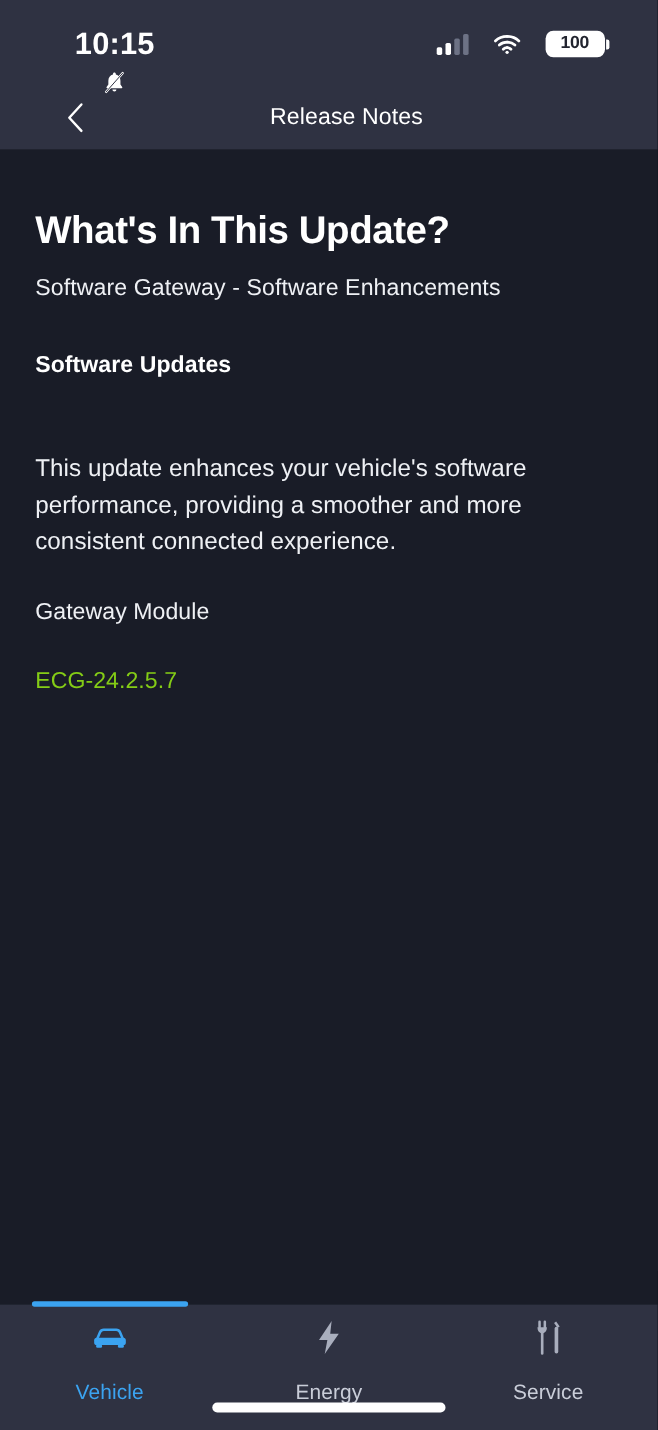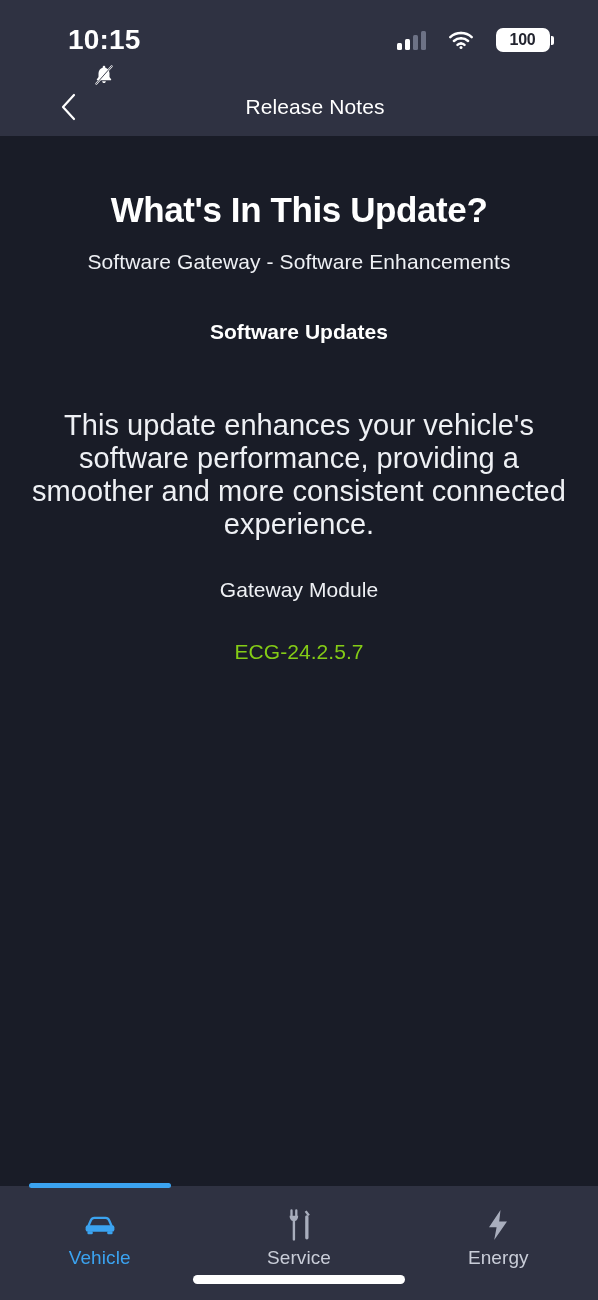--- a/index.html
+++ b/index.html
@@ -150,21 +150,20 @@
 
   
   .content {
     position: absolute;
     top: 136px;
     left: 0;
     width: 598px;
     height: 1050px;
     background: #191c27;
     overflow: hidden;
-    text-align: center;
   }
   .content-inner {
     padding: 54px 32px 0 32px;
   }
   .page-title {
     color: #ffffff;
     font-size: 35px;
     font-weight: bold;
     line-height: 1.15;
     letter-spacing: -0.4px;
@@ -180,21 +179,21 @@
   .section-heading {
     color: #ffffff;
     font-size: 21px;
     font-weight: bold;
     line-height: 1.3;
     margin: 0 0 64px 0;
     letter-spacing: 0.05px;
   }
   .body-paragraph {
     color: #eef0f4;
-    font-size: 29px;
+    font-size: 22px;
     line-height: 33px;
     margin: 0 0 35px 0;
     max-width: 540px;
     letter-spacing: 0.05px;
   }
   .module-name {
     color: #eef0f4;
     font-size: 21px;
     line-height: 1.3;
     margin: 0 0 35px 0;
@@ -219,21 +218,21 @@
     display: flex;
     align-items: flex-start;
   }
   .tab-item {
     position: relative;
     flex: 1;
     height: 90px;
     display: flex;
     flex-direction: column;
     align-items: center;
-    justify-content: center;
+    justify-content: space-between;
     padding-top: 14px;
     cursor: pointer;
     box-sizing: border-box;
   }
   .tab-indicator {
     position: absolute;
     top: -3px;
     left: 50%;
     transform: translateX(-50%);
     width: 142px;
@@ -345,35 +344,35 @@
           <rect x="2.6" y="13.2" width="28.8" height="6.6" rx="2.4" fill="#3ba3f0"></rect>
           <rect x="4.4" y="19.3" width="5.4" height="2.9" rx="1.2" fill="#3ba3f0"></rect>
           <rect x="24.2" y="19.3" width="5.4" height="2.9" rx="1.2" fill="#3ba3f0"></rect>
         </svg>
       </div>
       <div class="tab-label">Vehicle</div>
     </div>
 
     <div class="tab-item inactive">
       <div class="tab-icon">
+        <svg width="24" height="32" viewBox="0 0 24 32">
+          <polygon points="14.5,1 3,18.2 10.6,18.2 8.2,31 21,12.6 13.2,12.6" fill="#a9aebd"></polygon>
+        </svg>
+      </div>
+      <div class="tab-label">Energy</div>
+    </div>
+
+    <div class="tab-item inactive">
+      <div class="tab-icon">
         <svg width="30" height="32" viewBox="0 0 30 32">
           <path d="M7.5 1.5v5.2M12.3 1.5v5.2" stroke="#a9aebd" stroke-width="2.3" stroke-linecap="round"></path>
           <path d="M5.6 6.7h8.6c0 3-1.3 4.7-3.1 5.3v18.4a1.2 1.2 0 01-2.4 0V12c-1.8-.6-3.1-2.3-3.1-5.3z" fill="#a9aebd"></path>
           <path d="M22.6 1.4l3.2 4.4-1.9 1.4-3.2-4.4z" fill="#a9aebd"></path>
           <rect x="21.2" y="6.2" width="3.3" height="24.2" rx="1.6" fill="#a9aebd"></rect>
         </svg>
       </div>
       <div class="tab-label">Service</div>
     </div>
 
-    <div class="tab-item inactive">
-      <div class="tab-icon">
-        <svg width="24" height="32" viewBox="0 0 24 32">
-          <polygon points="14.5,1 3,18.2 10.6,18.2 8.2,31 21,12.6 13.2,12.6" fill="#a9aebd"></polygon>
-        </svg>
-      </div>
-      <div class="tab-label">Energy</div>
-    </div>
-
     <div class="home-indicator"></div>
   </div>
 
 </div>
 
 </body></html>

